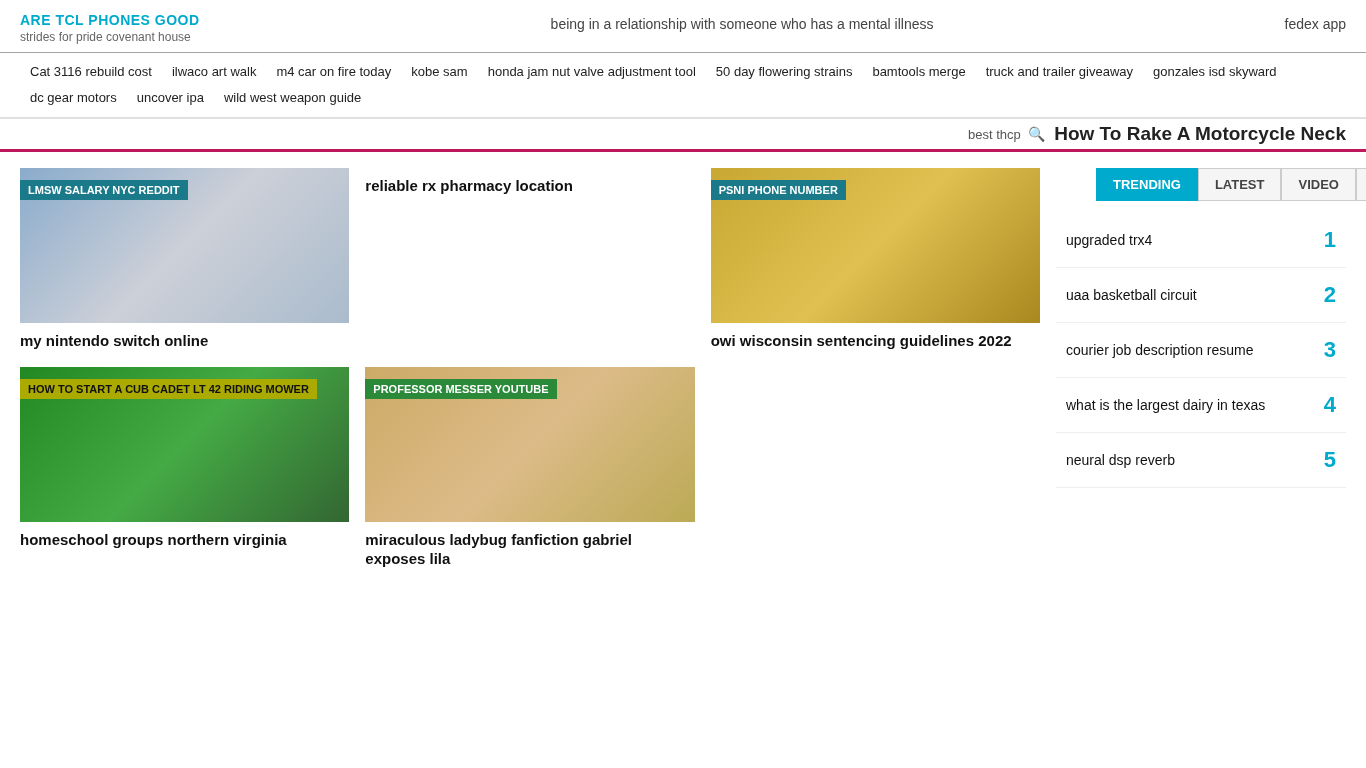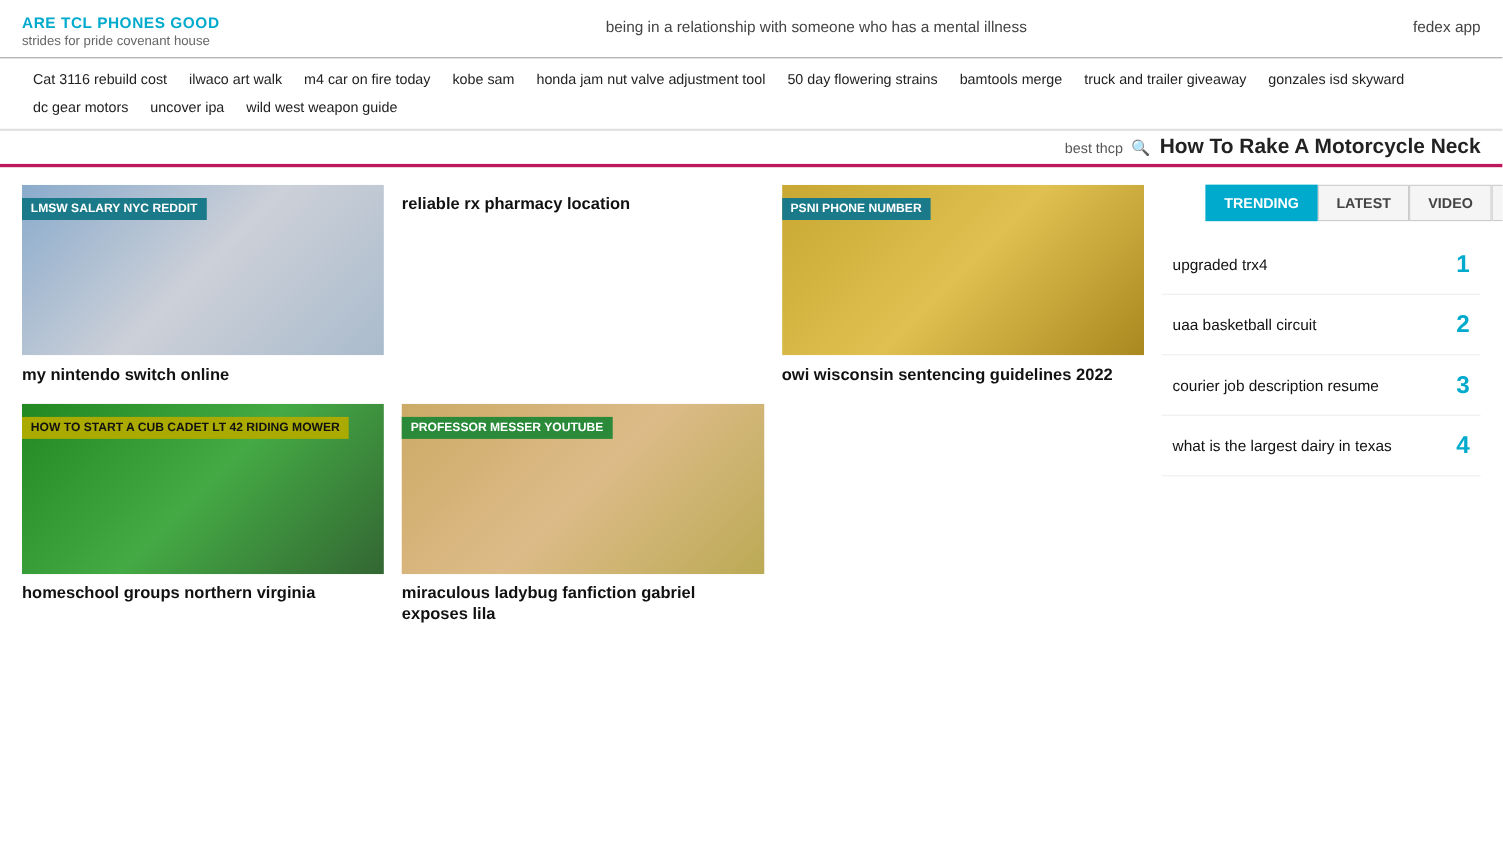--- a/index.html
+++ b/index.html
@@ -291,15 +291,19 @@
       <span class="trending-num">2</span>
     </li>
         <li class="trending-item">
       <span class="trending-text">courier job description resume</span>
       <span class="trending-num">3</span>
     </li>
         <li class="trending-item">
       <span class="trending-text">what is the largest dairy in texas</span>
       <span class="trending-num">4</span>
     </li>
+        <li class="trending-item">
+      <span class="trending-text">neural dsp reverb</span>
+      <span class="trending-num">5</span>
+    </li>
       </ul>
   </aside>
 </div>
 
 </body></html>

